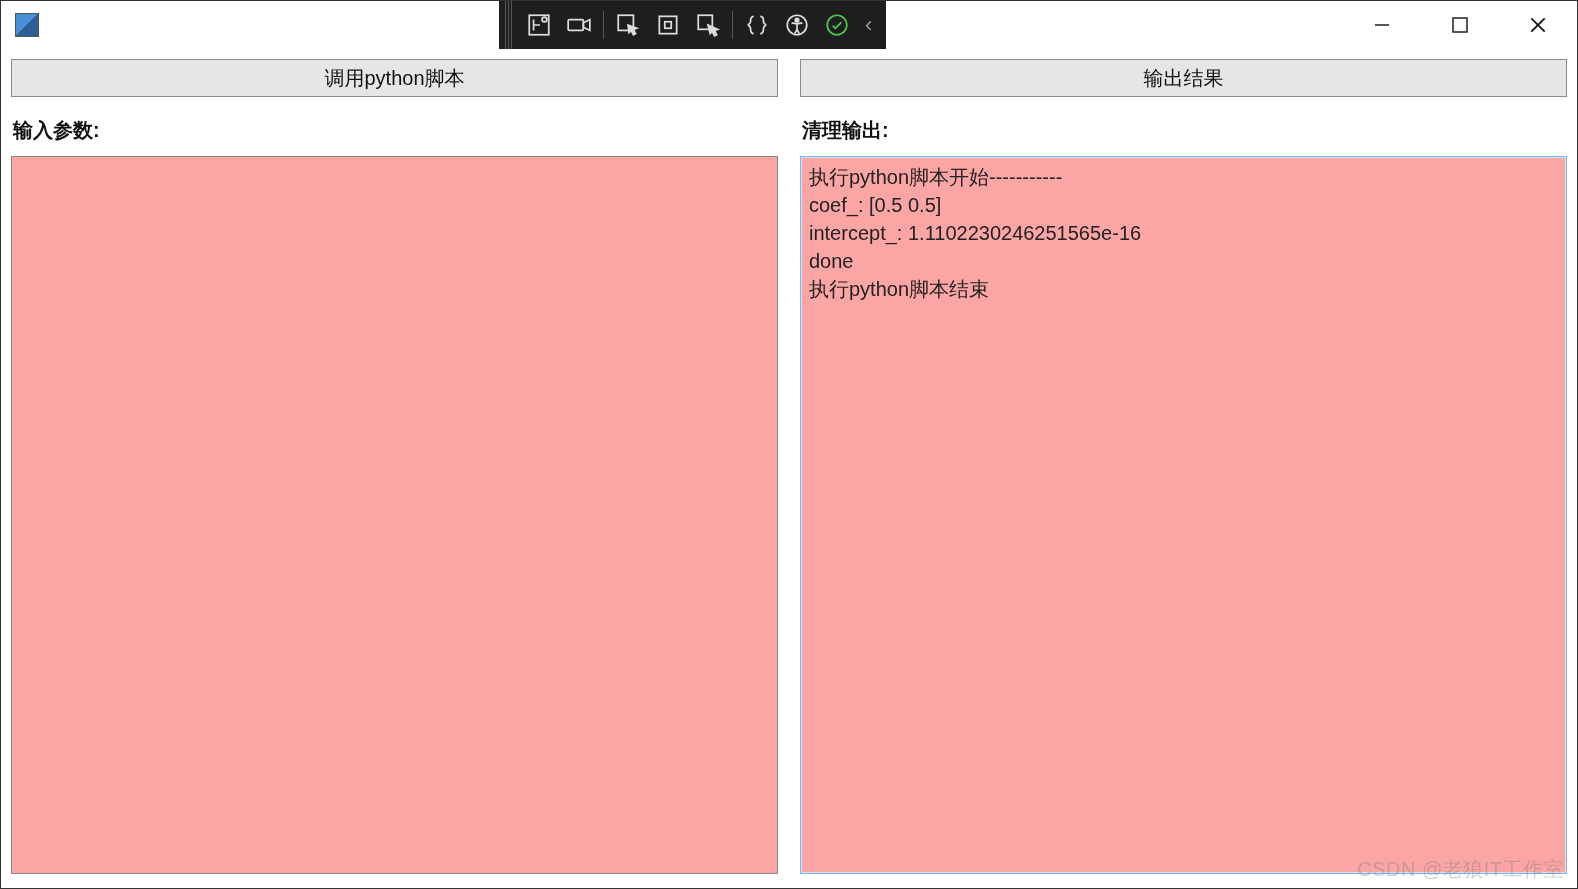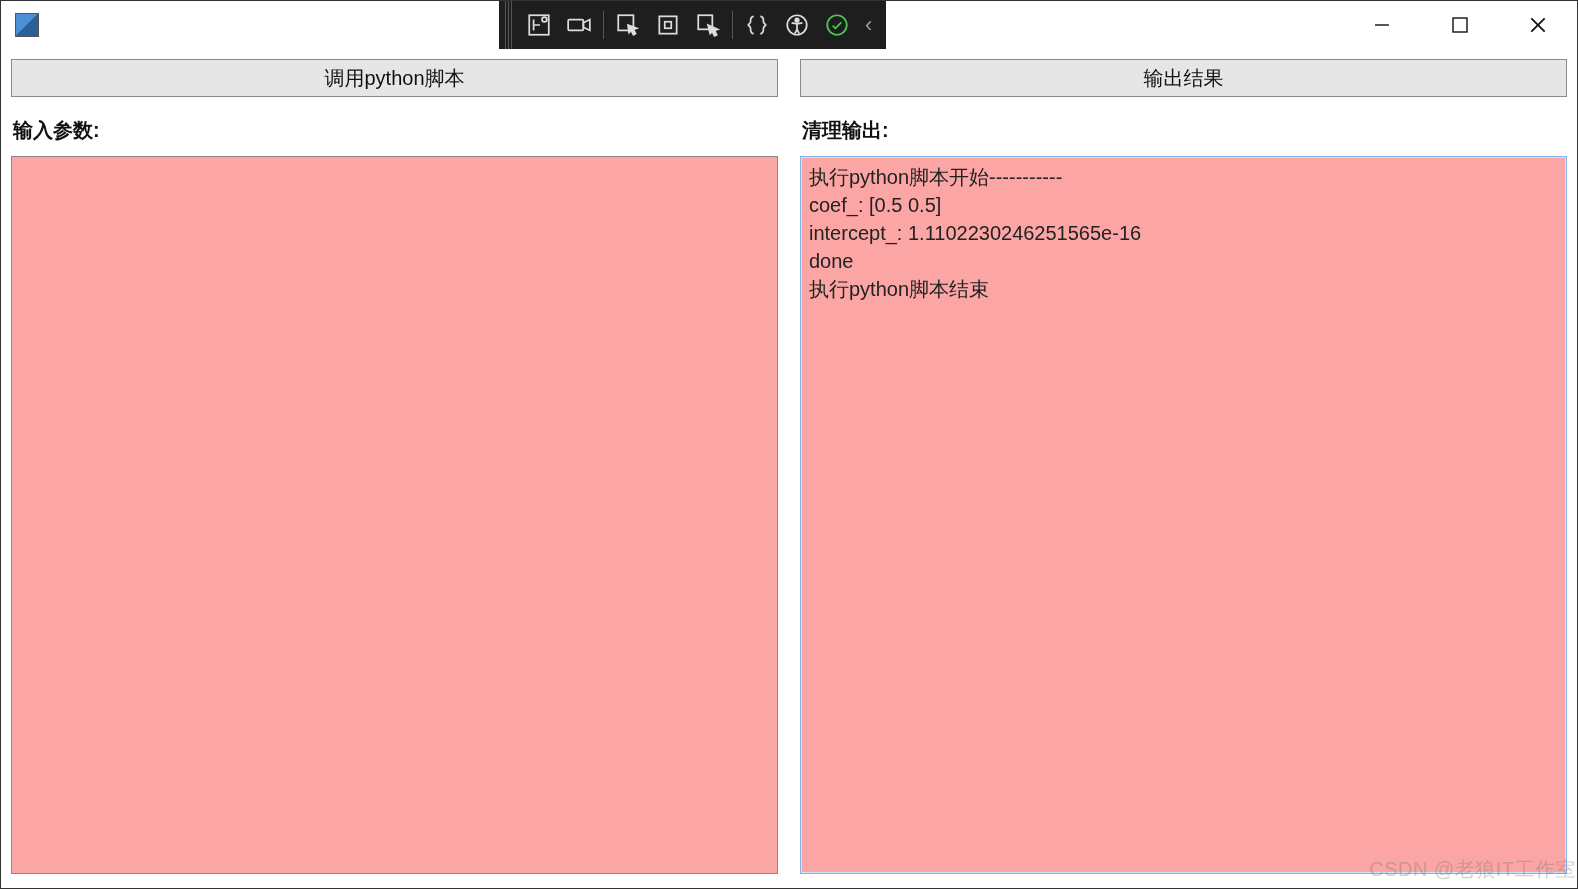--- a/index.html
+++ b/index.html
@@ -32,21 +32,21 @@
     .content { flex:1; display:grid; grid-template-columns: 1fr 1fr; gap: 22px; padding: 10px 10px 14px 10px; }
     .col { display:flex; flex-direction:column; }
 
     .bigbtn { height: 38px; background:#e6e6e6; border:1px solid #8a8a8a; display:flex; align-items:center; justify-content:center; font-size:20px; color:#111; cursor:pointer; user-select:none; }
 
     .lbl { font-size:20px; color:#111; margin: 20px 0 12px 2px; font-weight: bold; }
 
     .textbox { flex:1; border:1px solid #888; background:#fca5a5; padding:6px 8px; font-size:20px; color:#222; font-family: "Microsoft YaHei","Segoe UI",Arial,sans-serif; resize:none; outline:none; line-height:1.4; white-space:pre; overflow:auto; }
     .textbox.focused { border:1px solid #7eb4ea; box-shadow: inset 0 0 0 1px #cfe4f8; }
 
-    .watermark { position:absolute; right:2px; bottom:6px; font-size:20px; color:rgba(120,120,120,0.35); pointer-events:none; letter-spacing:0.5px;}
+    .watermark { position:absolute; right:14px; bottom:6px; font-size:20px; color:rgba(120,120,120,0.35); pointer-events:none; letter-spacing:0.5px;}
   </style>
 </head>
 <body>
 
 <div class="window">
 
   <div class="titlebar">
     <span class="icon-box"></span>
 
     <div class="vsbar">

